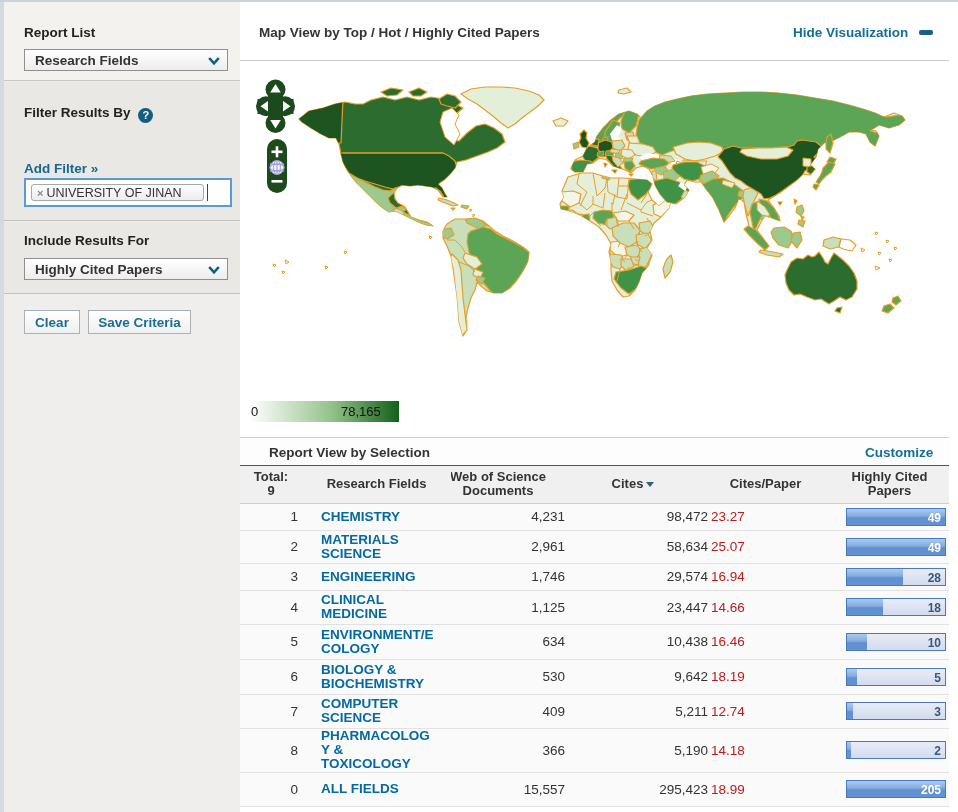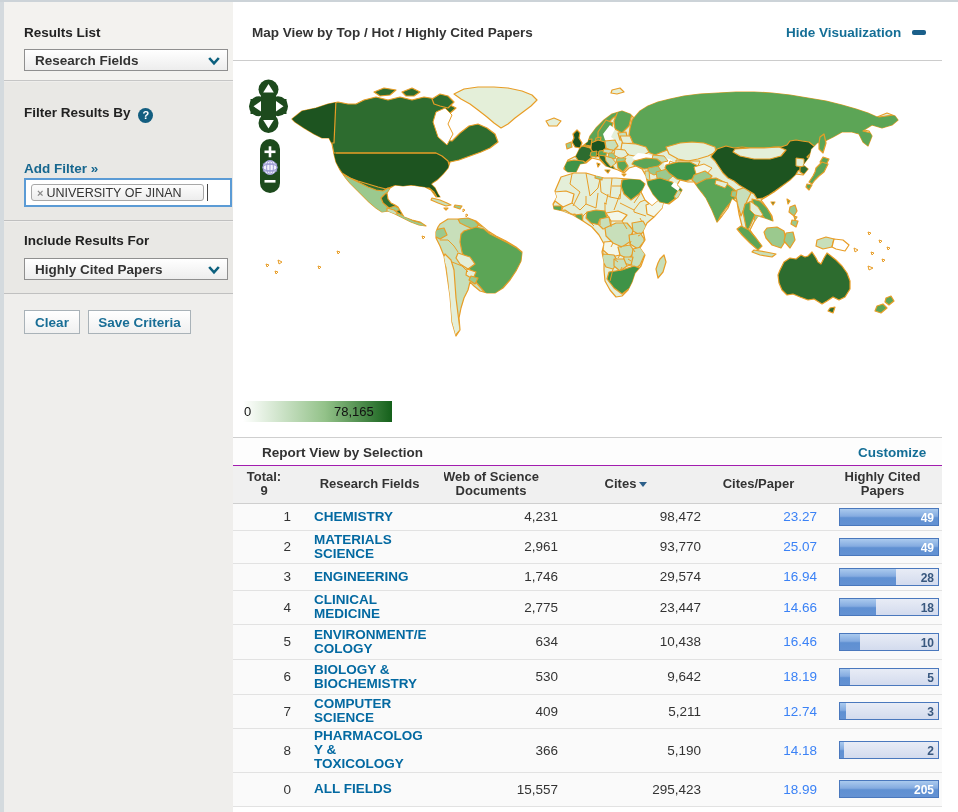--- a/index.html
+++ b/index.html
@@ -25,21 +25,21 @@
 #finput { position:absolute; left:20px; top:176px; width:208px; height:29px; border:2px solid #5b9bd5; background:#fff; z-index:2; }
 #ftag { position:absolute; left:5px; top:4px; height:17px; border:1px solid #a8a8a8; border-radius:3px; background:linear-gradient(#fdfdfd,#ededed); font-size:12.5px; color:#333; padding:0 21px 0 5px; line-height:16px; }
 #ftag .x { color:#8a8a8a; font-weight:bold; margin-right:3px; font-size:11px; }
 #caret { position:absolute; left:181px; top:4px; width:1px; height:17px; background:#444; }
 #ir-h { top:231px; }
 #sel2 { top:256px; }
 .btn { position:absolute; top:308px; height:24px; background:linear-gradient(#ffffff,#f0f0f0); border:1px solid #a9b2b8; font-size:13.5px; font-weight:bold; color:#196e96; text-align:center; line-height:23px; z-index:2; }
 #btn-clear { left:20px; width:56px; }
 #btn-save { left:84px; width:103px; }
 
-#main { position:absolute; left:233px; top:2px; width:709px; height:810px; background:#fff; }
+#main { position:absolute; left:240px; top:2px; width:709px; height:810px; background:#fff; }
 #maphdr { position:absolute; left:0; top:0; width:709px; height:59px; border-bottom:1px solid #cccccc; }
 #maptitle { position:absolute; left:19px; top:23px; font-size:13.5px; font-weight:bold; color:#333; }
 #hideviz { position:absolute; left:553px; top:23px; font-size:13.5px; font-weight:bold; color:#146e96; }
 #hidedash { position:absolute; left:679px; top:28px; width:14px; height:5px; background:#1a5f8a; border-radius:2px; }
 #mapbox { position:absolute; left:0; top:60px; width:709px; height:375px; }
 #rpthdr { position:absolute; left:0; top:435px; width:709px; height:29px; border-top:1px solid #cfcfcf; border-bottom:1px solid #a21caf; background:#fdfdfd; }
 #rpttitle { position:absolute; left:29px; top:7px; font-size:13.5px; font-weight:bold; color:#333; }
 #customize { position:absolute; left:625px; top:7px; font-size:13.5px; font-weight:bold; color:#146e96; }
 
 #tbl { position:absolute; left:0; top:464px; width:709px; border-collapse:collapse; table-layout:fixed; }
@@ -51,38 +51,38 @@
 .c1 { width:62px; }
 .c2 { width:149px; }
 .c3 { width:120px; }
 .c4 { width:140px; }
 .c5 { width:119px; }
 .c6 { width:119px; }
 td.rank { text-align:right; padding-right:4px; font-size:13.5px; color:#333; }
 td.fld { text-align:left; padding-left:19px; font-size:13.5px; font-weight:bold; color:#0369a1; line-height:14px; }
 td.num { text-align:right; padding-right:6px; font-size:13.5px; color:#333; }
 td.num4 { text-align:right; padding-right:3px; font-size:13.5px; color:#333; }
-td.num5 { text-align:right; padding-right:6px; font-size:13.5px; color:#3b82f6; }
+td.num5 { text-align:left; padding-right:6px; font-size:13.5px; color:#b91c1c; }
 .cites-h { color:#4a7eb2; }
 .cites-h .tri { display:inline-block; width:0; height:0; border-left:4px solid transparent; border-right:4px solid transparent; border-top:5px solid #2c5f8a; vertical-align:1px; margin-left:3px; }
 .barwrap { position:relative; width:100px; height:18px; margin-left:16px; border:1px solid #4a78bd; background:linear-gradient(#e8ecf6,#d3dbee); }
 .barfill { position:absolute; left:0; top:0; height:16px; background:linear-gradient(#aacaee 0%,#84abe0 45%,#5f90d2 55%,#6492d3 100%); }
 .barnum { position:absolute; right:4px; top:2px; font-size:12px; font-weight:bold; color:#39587f; }
 .barnum.w { color:#fff; }
 </style>
 </head>
 <body>
 <div id="page">
   <div id="leftstrip"></div>
   <div id="topstrip"></div>
   <div id="sidebar">
     <div class="sec1"></div>
     <div class="sec2"></div>
     <div class="sec3"></div>
-    <div id="rl-h" class="shead">Results List</div>
+    <div id="rl-h" class="shead">Report List</div>
     <div id="sel1" class="selbox">
         <span class="stext">Research Fields</span>
       <svg class="chev" viewBox="0 0 16 16">
           <path d="M3.2 5 L8 10.3 L12.8 5" fill="none" stroke="#0c607e" stroke-width="2.6"></path>
         </svg>
     </div>
     <div id="fr-h" class="shead">Filter Results By <span class="qicon">?</span></div>
     <div id="addf">Add Filter »</div>
     <div id="finput">
       <span id="ftag"><span class="x">×</span>UNIVERSITY OF JINAN</span>
@@ -341,21 +341,21 @@
               <div class="barwrap">
                 <div class="barfill" style="width:98px;"></div>
                 <span class="barnum w">49</span>
               </div>
             </td>
         </tr>
         <tr style="height:33px;">
           <td class="rank">2</td>
             <td class="fld">MATERIALS<br>SCIENCE</td>
             <td class="num">2,961</td>
-            <td class="num4">93,770</td>
+            <td class="num4">58,634</td>
             <td class="num5">25.07</td>
           <td>
               <div class="barwrap">
                 <div class="barfill" style="width:98px;"></div>
                 <span class="barnum w">49</span>
               </div>
             </td>
         </tr>
         <tr style="height:27px;">
           <td class="rank">3</td>
@@ -366,21 +366,21 @@
           <td>
               <div class="barwrap">
                 <div class="barfill" style="width:56px;"></div>
                 <span class="barnum">28</span>
               </div>
             </td>
         </tr>
         <tr style="height:34px;">
           <td class="rank">4</td>
             <td class="fld">CLINICAL<br>MEDICINE</td>
-            <td class="num">2,775</td>
+            <td class="num">1,125</td>
             <td class="num4">23,447</td>
             <td class="num5">14.66</td>
           <td>
               <div class="barwrap">
                 <div class="barfill" style="width:36px;"></div>
                 <span class="barnum">18</span>
               </div>
             </td>
         </tr>
         <tr style="height:35px;">

